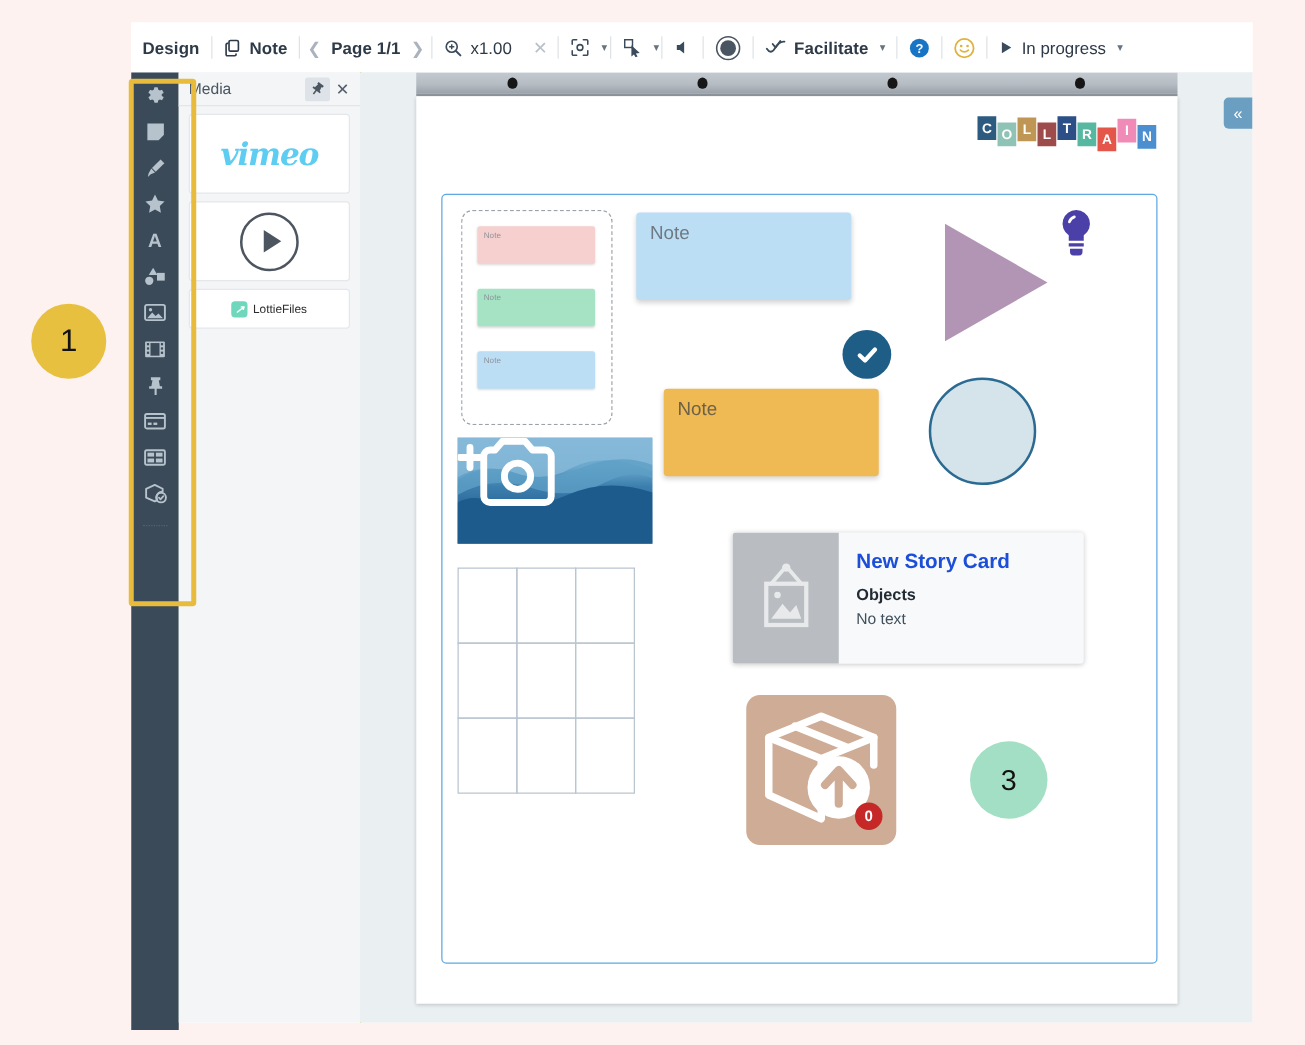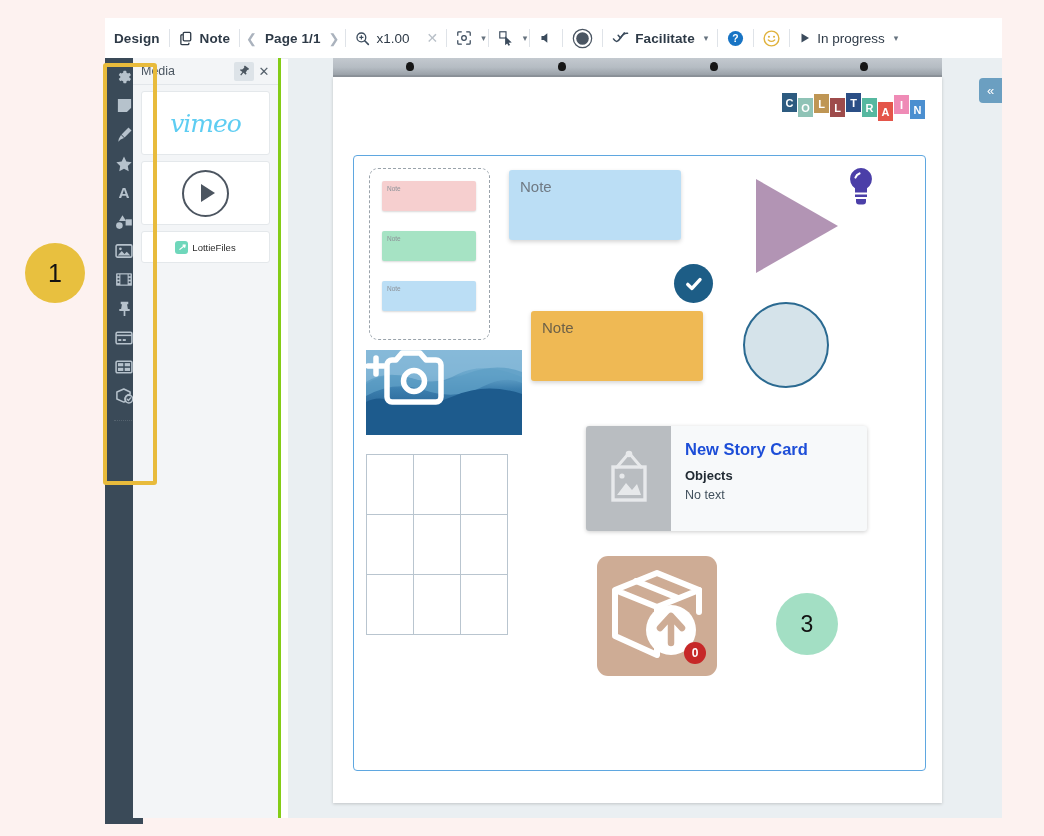--- a/index.html
+++ b/index.html
@@ -44,24 +44,24 @@
   }
   .rail-btn{
     width:38px;height:29px;
     display:flex;align-items:center;justify-content:center;
     cursor:pointer;
   }
   .rail-btn svg{fill:#b6c2cc;}
   .rail-divider{width:20px;height:1px;border-top:1px dotted #55636f;margin-top:8px;}
   
   #media-panel{
-    position:absolute;left:28px;top:40px;
+    position:absolute;left:38px;top:40px;
     width:145px;height:760px;
     background:#f3f5f7;
-    border-right:3px solid #84cc16;
+    border-right:1px solid #84cc16;
   }
   #media-head{
     height:26px;display:flex;align-items:center;
     padding:0 4px 0 8px;
     background:#f3f5f7;
     border-bottom:1px solid #e2e6ea;
     font-size:12.5px;color:#4a5560;
   }
   #media-head .title{flex:1;}
   .panel-btn{
@@ -75,21 +75,21 @@
     display:flex;align-items:center;justify-content:center;
   }
   .media-cell.small{height:30px;}
   .yt-wrap{display:flex;align-items:center;gap:5px;}
   .yt-badge{
     width:30px;height:21px;background:#ea4f4a;border-radius:5px;
     display:flex;align-items:center;justify-content:center;
   }
   .yt-tri{width:0;height:0;border-left:9px solid #fff;border-top:5.5px solid transparent;border-bottom:5.5px solid transparent;margin-left:2px;}
   .yt-text{font-size:19px;font-weight:700;color:#3b3b3b;letter-spacing:-.6px;}
-  .vimeo-text{font-size:25px;font-weight:400;font-style:italic;color:#5ecdf2;font-family:"DejaVu Serif",serif;letter-spacing:-1px;}
+  .vimeo-text{font-size:25px;font-weight:700;font-style:italic;color:#5ecdf2;font-family:"DejaVu Serif",serif;letter-spacing:-1px;}
   .play-circle{
     width:43px;height:43px;border:2px solid #4c5560;border-radius:50%;
     display:flex;align-items:center;justify-content:center;
   }
   .play-circle .t{width:0;height:0;border-left:14px solid #4c5560;border-top:9px solid transparent;border-bottom:9px solid transparent;margin-left:5px;}
   .lottie-wrap{display:flex;align-items:center;gap:4px;}
   .lottie-sq{width:13px;height:13px;background:#6fd7bb;border-radius:3px;display:flex;align-items:center;justify-content:center;}
   .lottie-sq span{color:#fff;font-size:9px;font-style:italic;font-weight:700;line-height:1;}
   .lottie-text{font-size:9.5px;font-weight:400;color:#2c2c2c;}
   .webframe-box{

